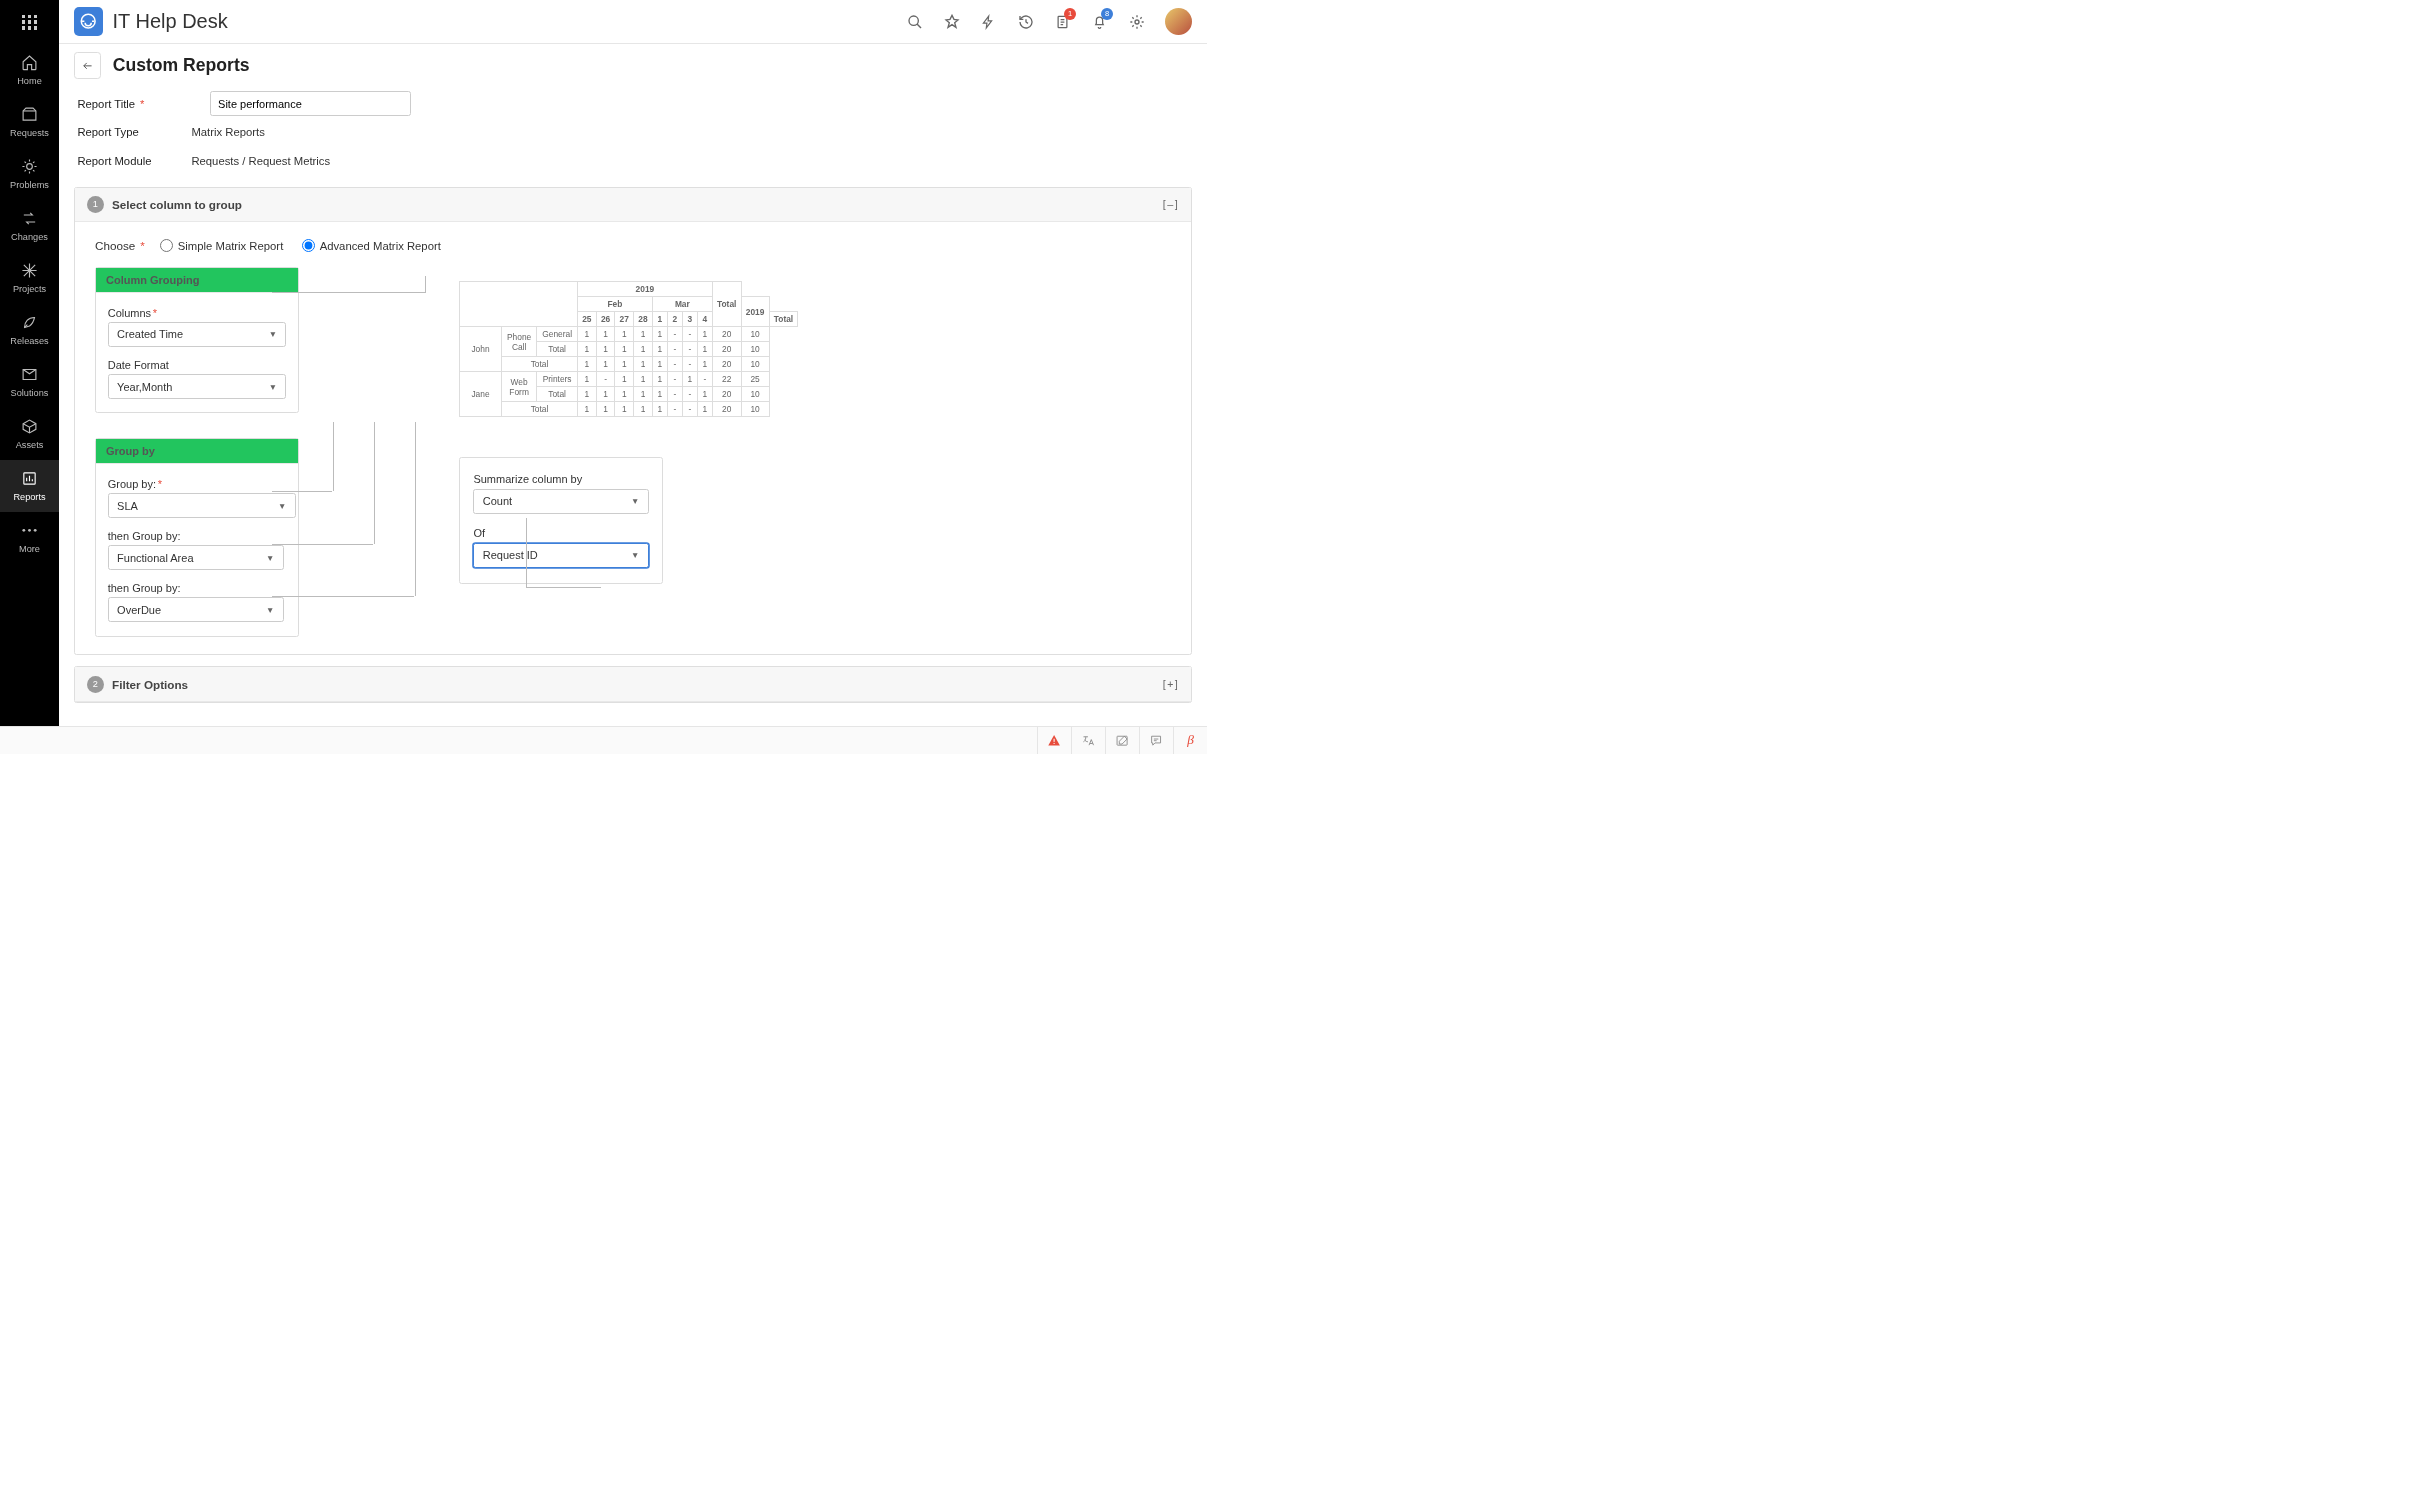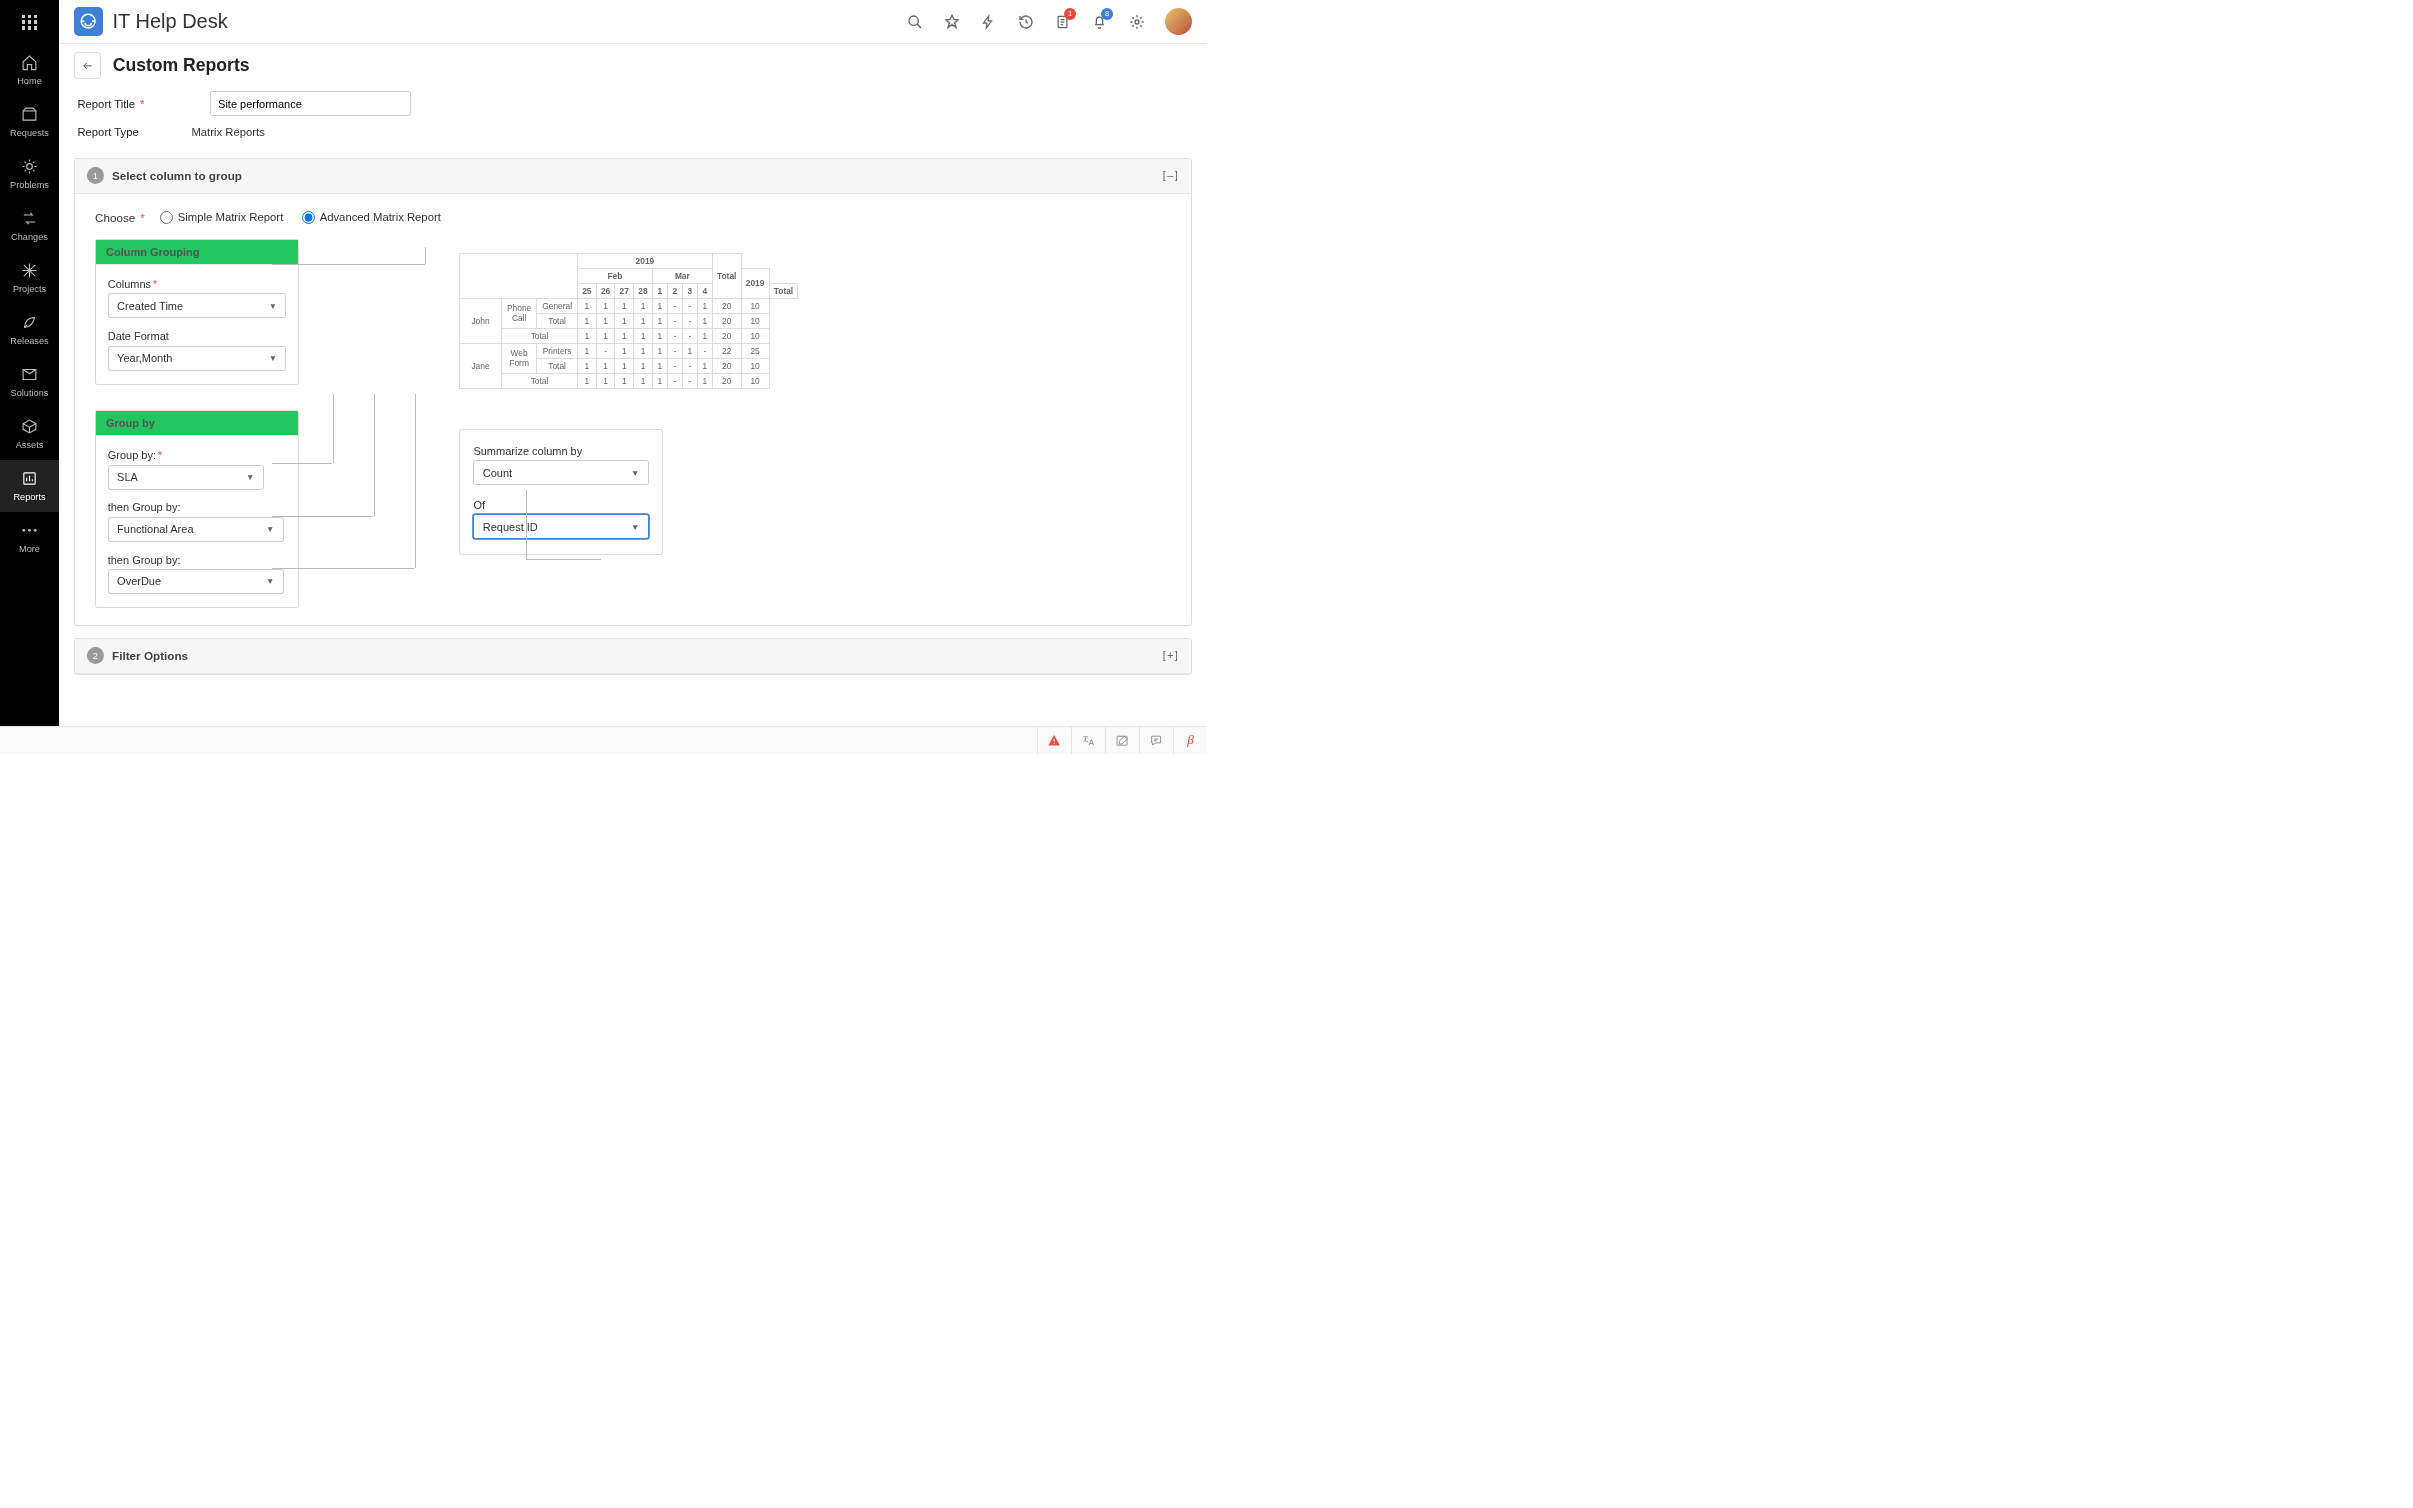--- a/index.html
+++ b/index.html
@@ -259,20 +259,24 @@
   </div>
 
   <div class="meta-rows">
     <div class="meta-row">
       <div class="meta-label"><span>Report Title</span> <span class="req">*</span></div>
       <input class="title-input" value="Site performance" style="">
     </div>
     <div class="meta-row">
       <div class="meta-label">Report Type</div>
       <div class="meta-value">Matrix Reports</div>
+    </div>
+    <div class="meta-row">
+      <div class="meta-label">Report Module</div>
+      <div class="meta-value">Requests / Request Metrics</div>
     </div>
   </div>
 
   <div class="section">
     <div class="section-header">
       <div class="step-badge">1</div>
       <div class="section-title">Select column to group</div>
       <div class="collapse-toggle">[–]</div>
     </div>
     <div class="section-body">
@@ -310,21 +314,21 @@
                 </div>
             </div>
           </div>
 
           <div class="spacer-card"></div>
 
           <div class="card">
             <div class="card-header">Group by</div>
             <div class="card-body">
               <span class="field-lab"><span>Group by:</span><span class="req">*</span></span>
-              <div class="select" style="width:156px">
+              <div class="select" style="width:188px">
                   <span>SLA</span>
                   <span class="caret">▼</span>
                 </div>
               <div style="height:8.4px"></div>
               <span class="field-lab">then Group by:</span>
               <div class="select" style="width:176px">
                   <span>Functional Area</span>
                   <span class="caret">▼</span>
                 </div>
               <div style="height:8.4px"></div>

